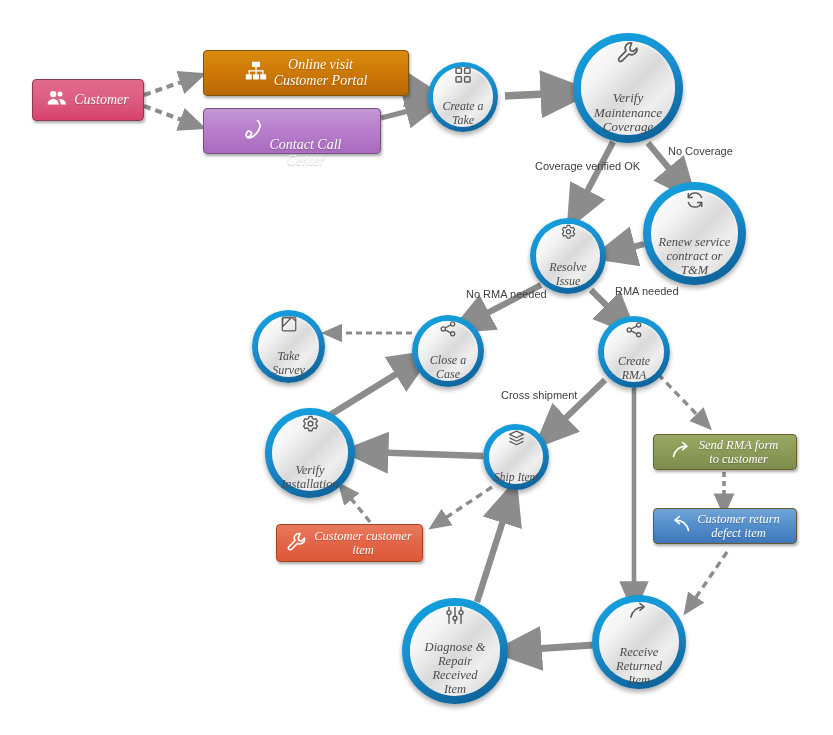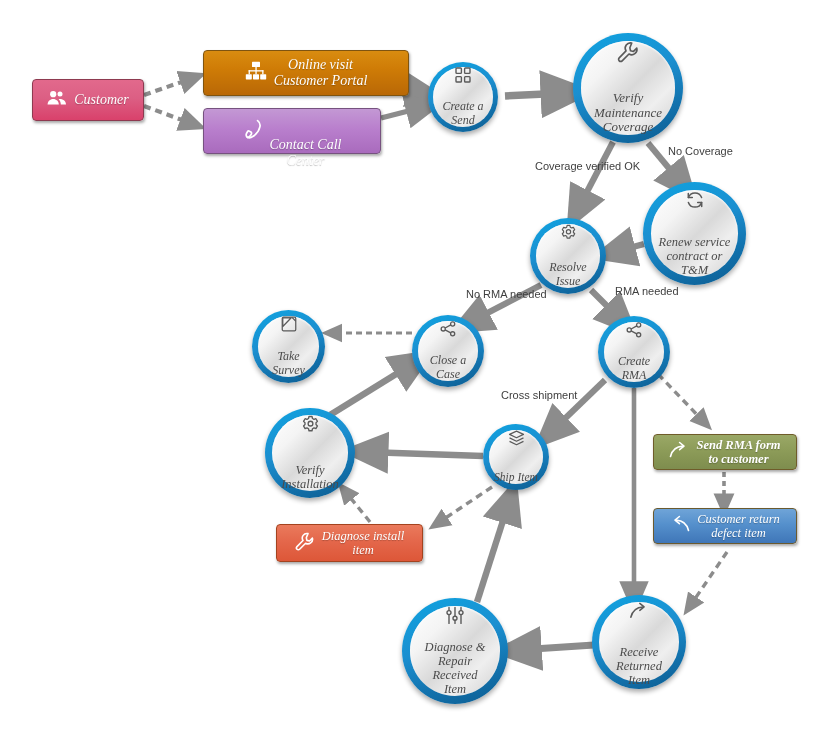--- a/index.html
+++ b/index.html
@@ -108,21 +108,20 @@
     background: linear-gradient(180deg, #d98c10 0%, #cf7c06 40%, #b96806 100%);
     border-color: #7f5410;
   }
   .n-call {
     background: linear-gradient(180deg, #c398d4 0%, #b97fcd 45%, #a96bbd 100%);
     border-color: #76527f;
   }
   .n-sendrma {
     background: linear-gradient(180deg, #9aa866 0%, #8c9b58 48%, #7e8d4e 100%);
     border-color: #6f5c2a;
-    font-weight: bold;
   }
   .n-custreturn {
     background: linear-gradient(180deg, #6fa4d8 0%, #5590cc 45%, #3f76b8 100%);
     border-color: #6b5a2f;
   }
   .n-custinstall {
     background: linear-gradient(180deg, #ea7a5c 0%, #e4674b 45%, #dd5738 100%);
     border-color: #a4431f;
   }
 
@@ -308,36 +307,36 @@
     <span class="rect-label" style="font-size:12.5px;">Customer return
 defect item</span>
   </div>
 
   <div class="rect-node n-custinstall" style="left:276px; top:524px; width:147px; height:38px;">
     <span class="rect-icon">
       <svg width="20" height="19" viewBox="0 0 20 19" fill="none" stroke="#ffffff" stroke-width="1.6" stroke-linecap="round" stroke-linejoin="round">
         <path d="M13 1.6a4.6 4.6 0 00-5 6.9L2 14.6a1.8 1.8 0 102.6 2.6l6-6a4.6 4.6 0 006.8-5.1l-2.9 2.9-2.6-.6-.6-2.6z"></path>
       </svg>
     </span>
-    <span class="rect-label" style="font-size:12.5px;">Diagnose install
+    <span class="rect-label" style="font-size:12.5px;">Customer customer
 item</span>
   </div>
 
   <div class="circle-node" style="left:428px; top:62px; width:70px; height:70px;">
     <div class="circle-inner" style="left:5px; top:5px; right:5px; bottom:5px;">
       <span class="node-icon">
         <svg width="16" height="16" viewBox="0 0 16 16" fill="none" stroke="#5a5a5a" stroke-width="1.4">
           <rect x="1" y="1" width="5.4" height="5.4" rx="0.8"></rect>
           <rect x="9.6" y="1" width="5.4" height="5.4" rx="0.8"></rect>
           <rect x="1" y="9.6" width="5.4" height="5.4" rx="0.8"></rect>
           <rect x="9.6" y="9.6" width="5.4" height="5.4" rx="0.8"></rect>
         </svg>
       </span>
       <span class="circle-label" style="font-size:12px;">Create a
-Send</span>
+Take</span>
     </div>
   </div>
 
   <div class="circle-node" style="left:573px; top:33px; width:110px; height:110px;">
     <div class="circle-inner" style="left:8px; top:8px; right:8px; bottom:8px;">
       <span class="node-icon">
         <svg width="22" height="22" viewBox="0 0 20 20" fill="none" stroke="#5a5a5a" stroke-width="1.5" stroke-linecap="round" stroke-linejoin="round">
           <path d="M13.4 1.8a4.8 4.8 0 00-5.2 7.2l-6.2 6.3a1.9 1.9 0 102.7 2.7l6.2-6.2a4.8 4.8 0 007.1-5.3l-3 3-2.7-.6-.6-2.7z"></path>
         </svg>
       </span>

